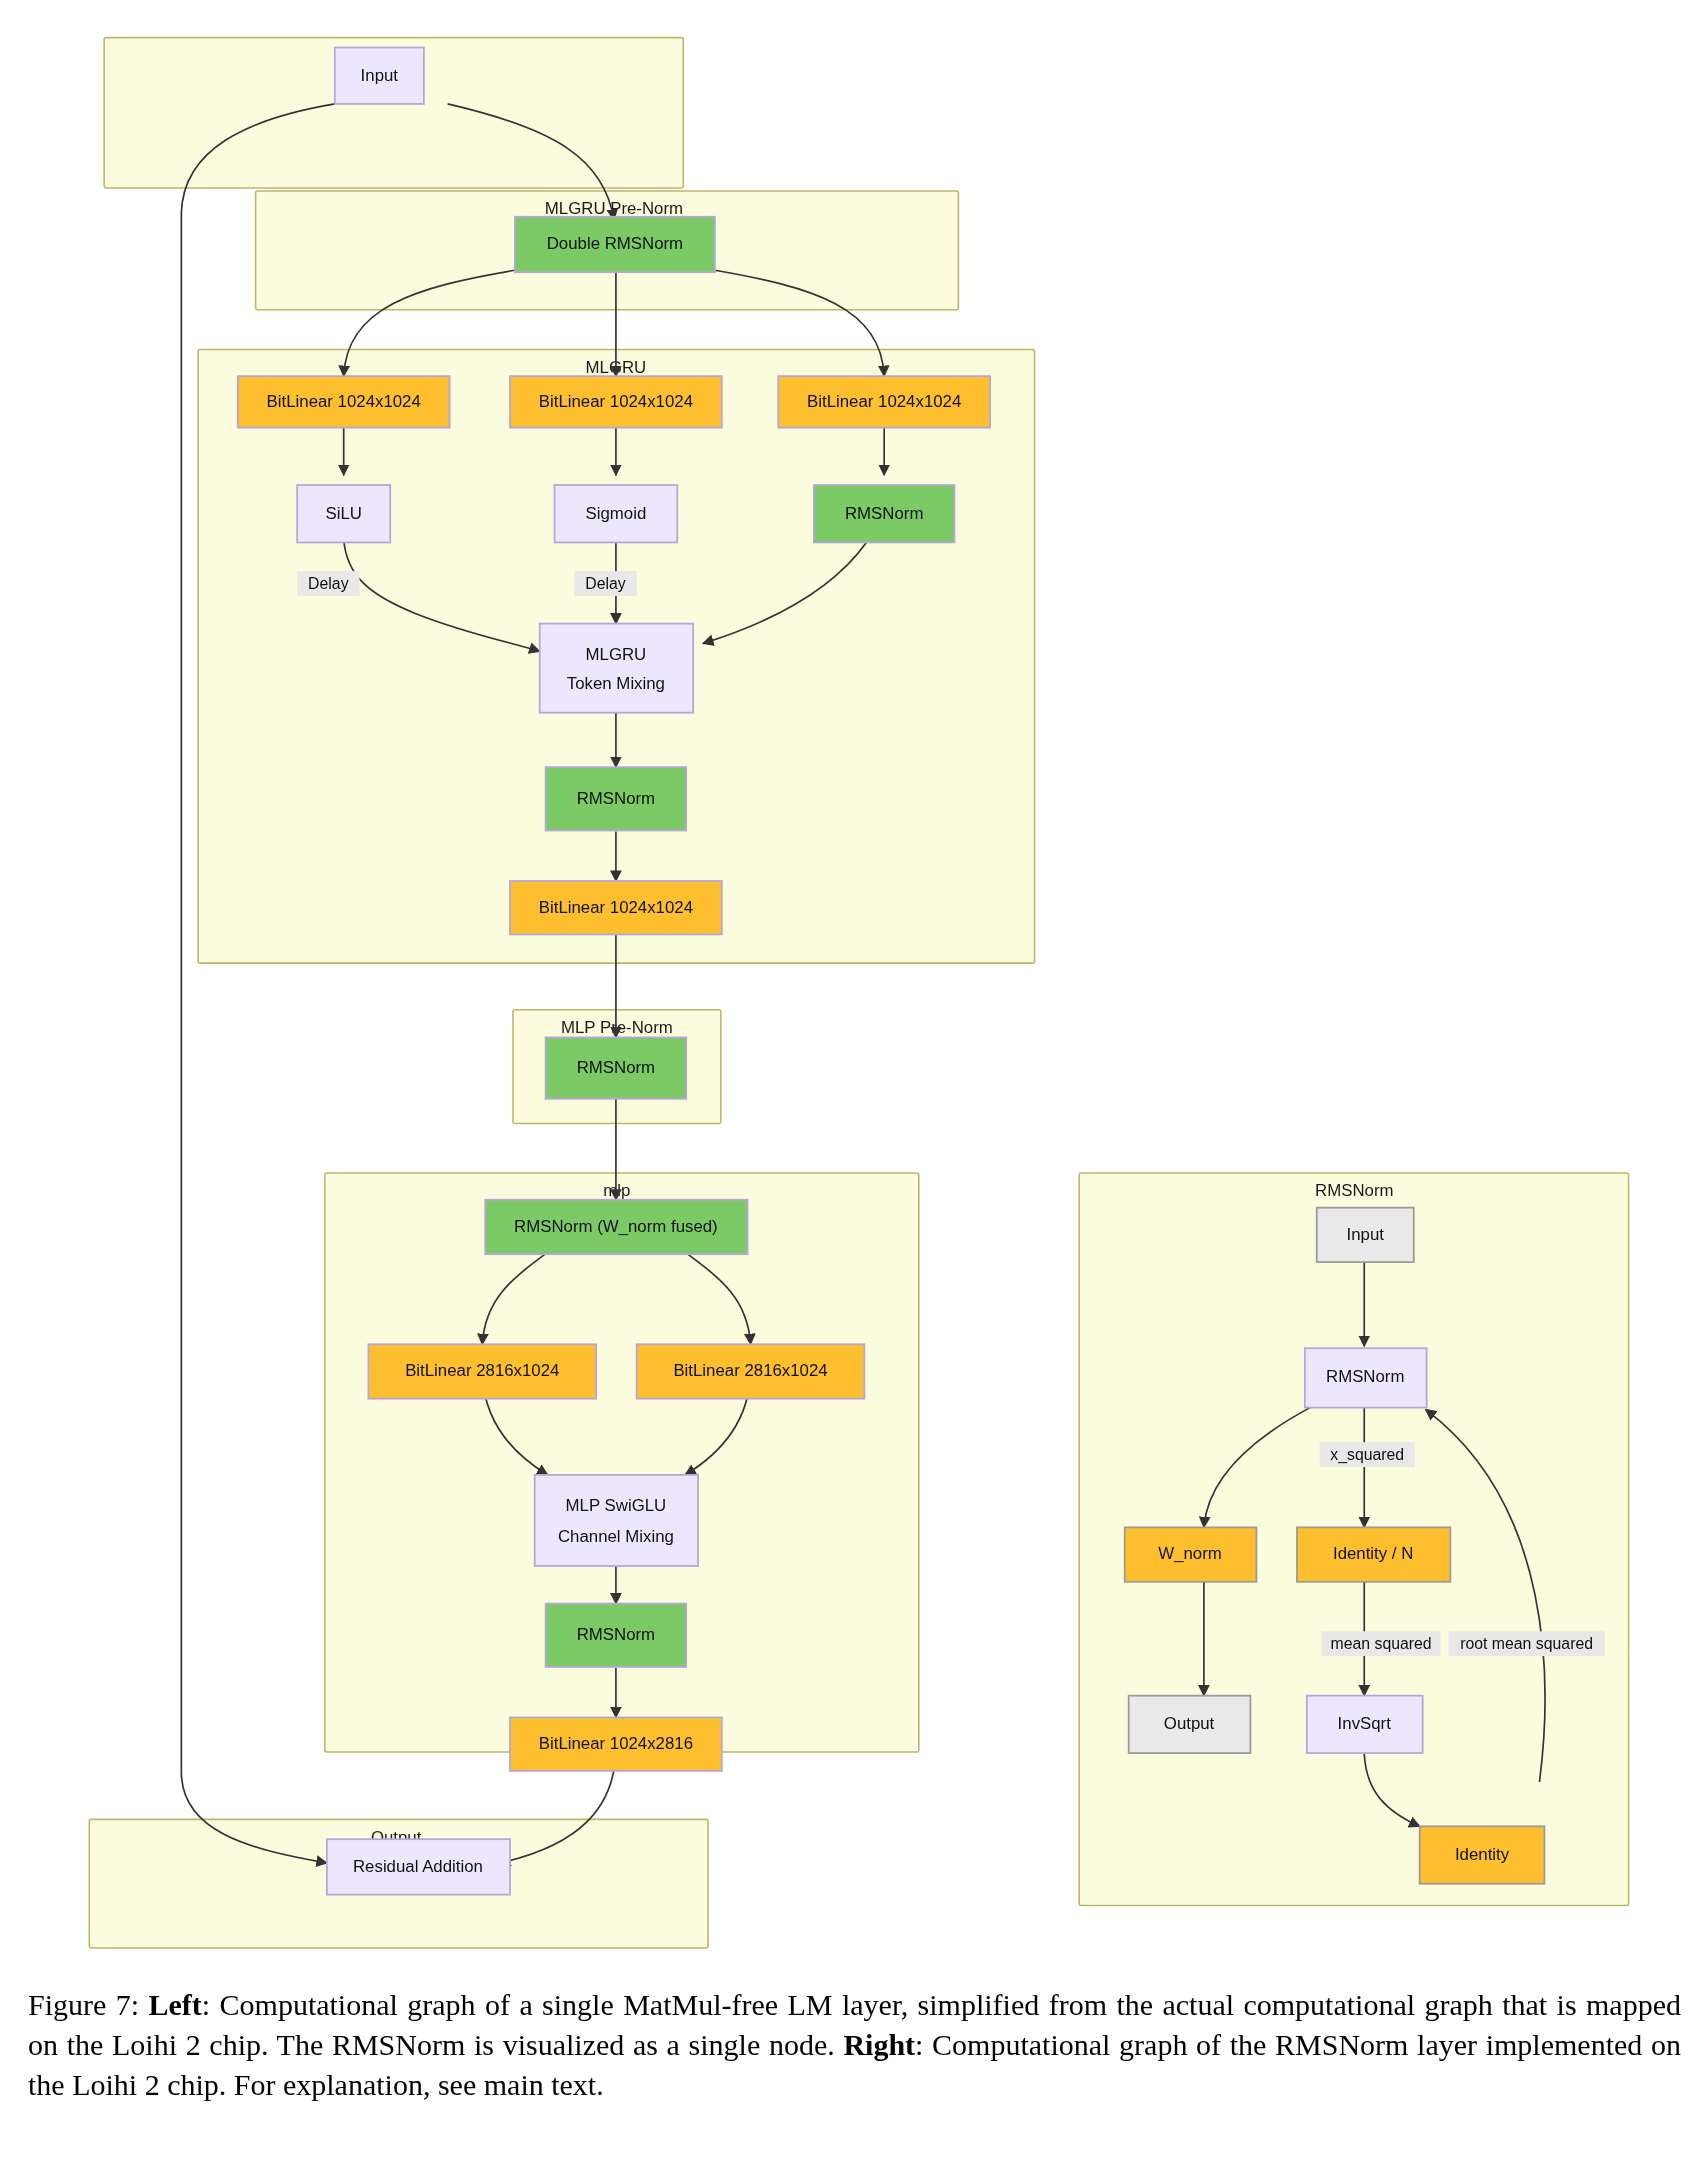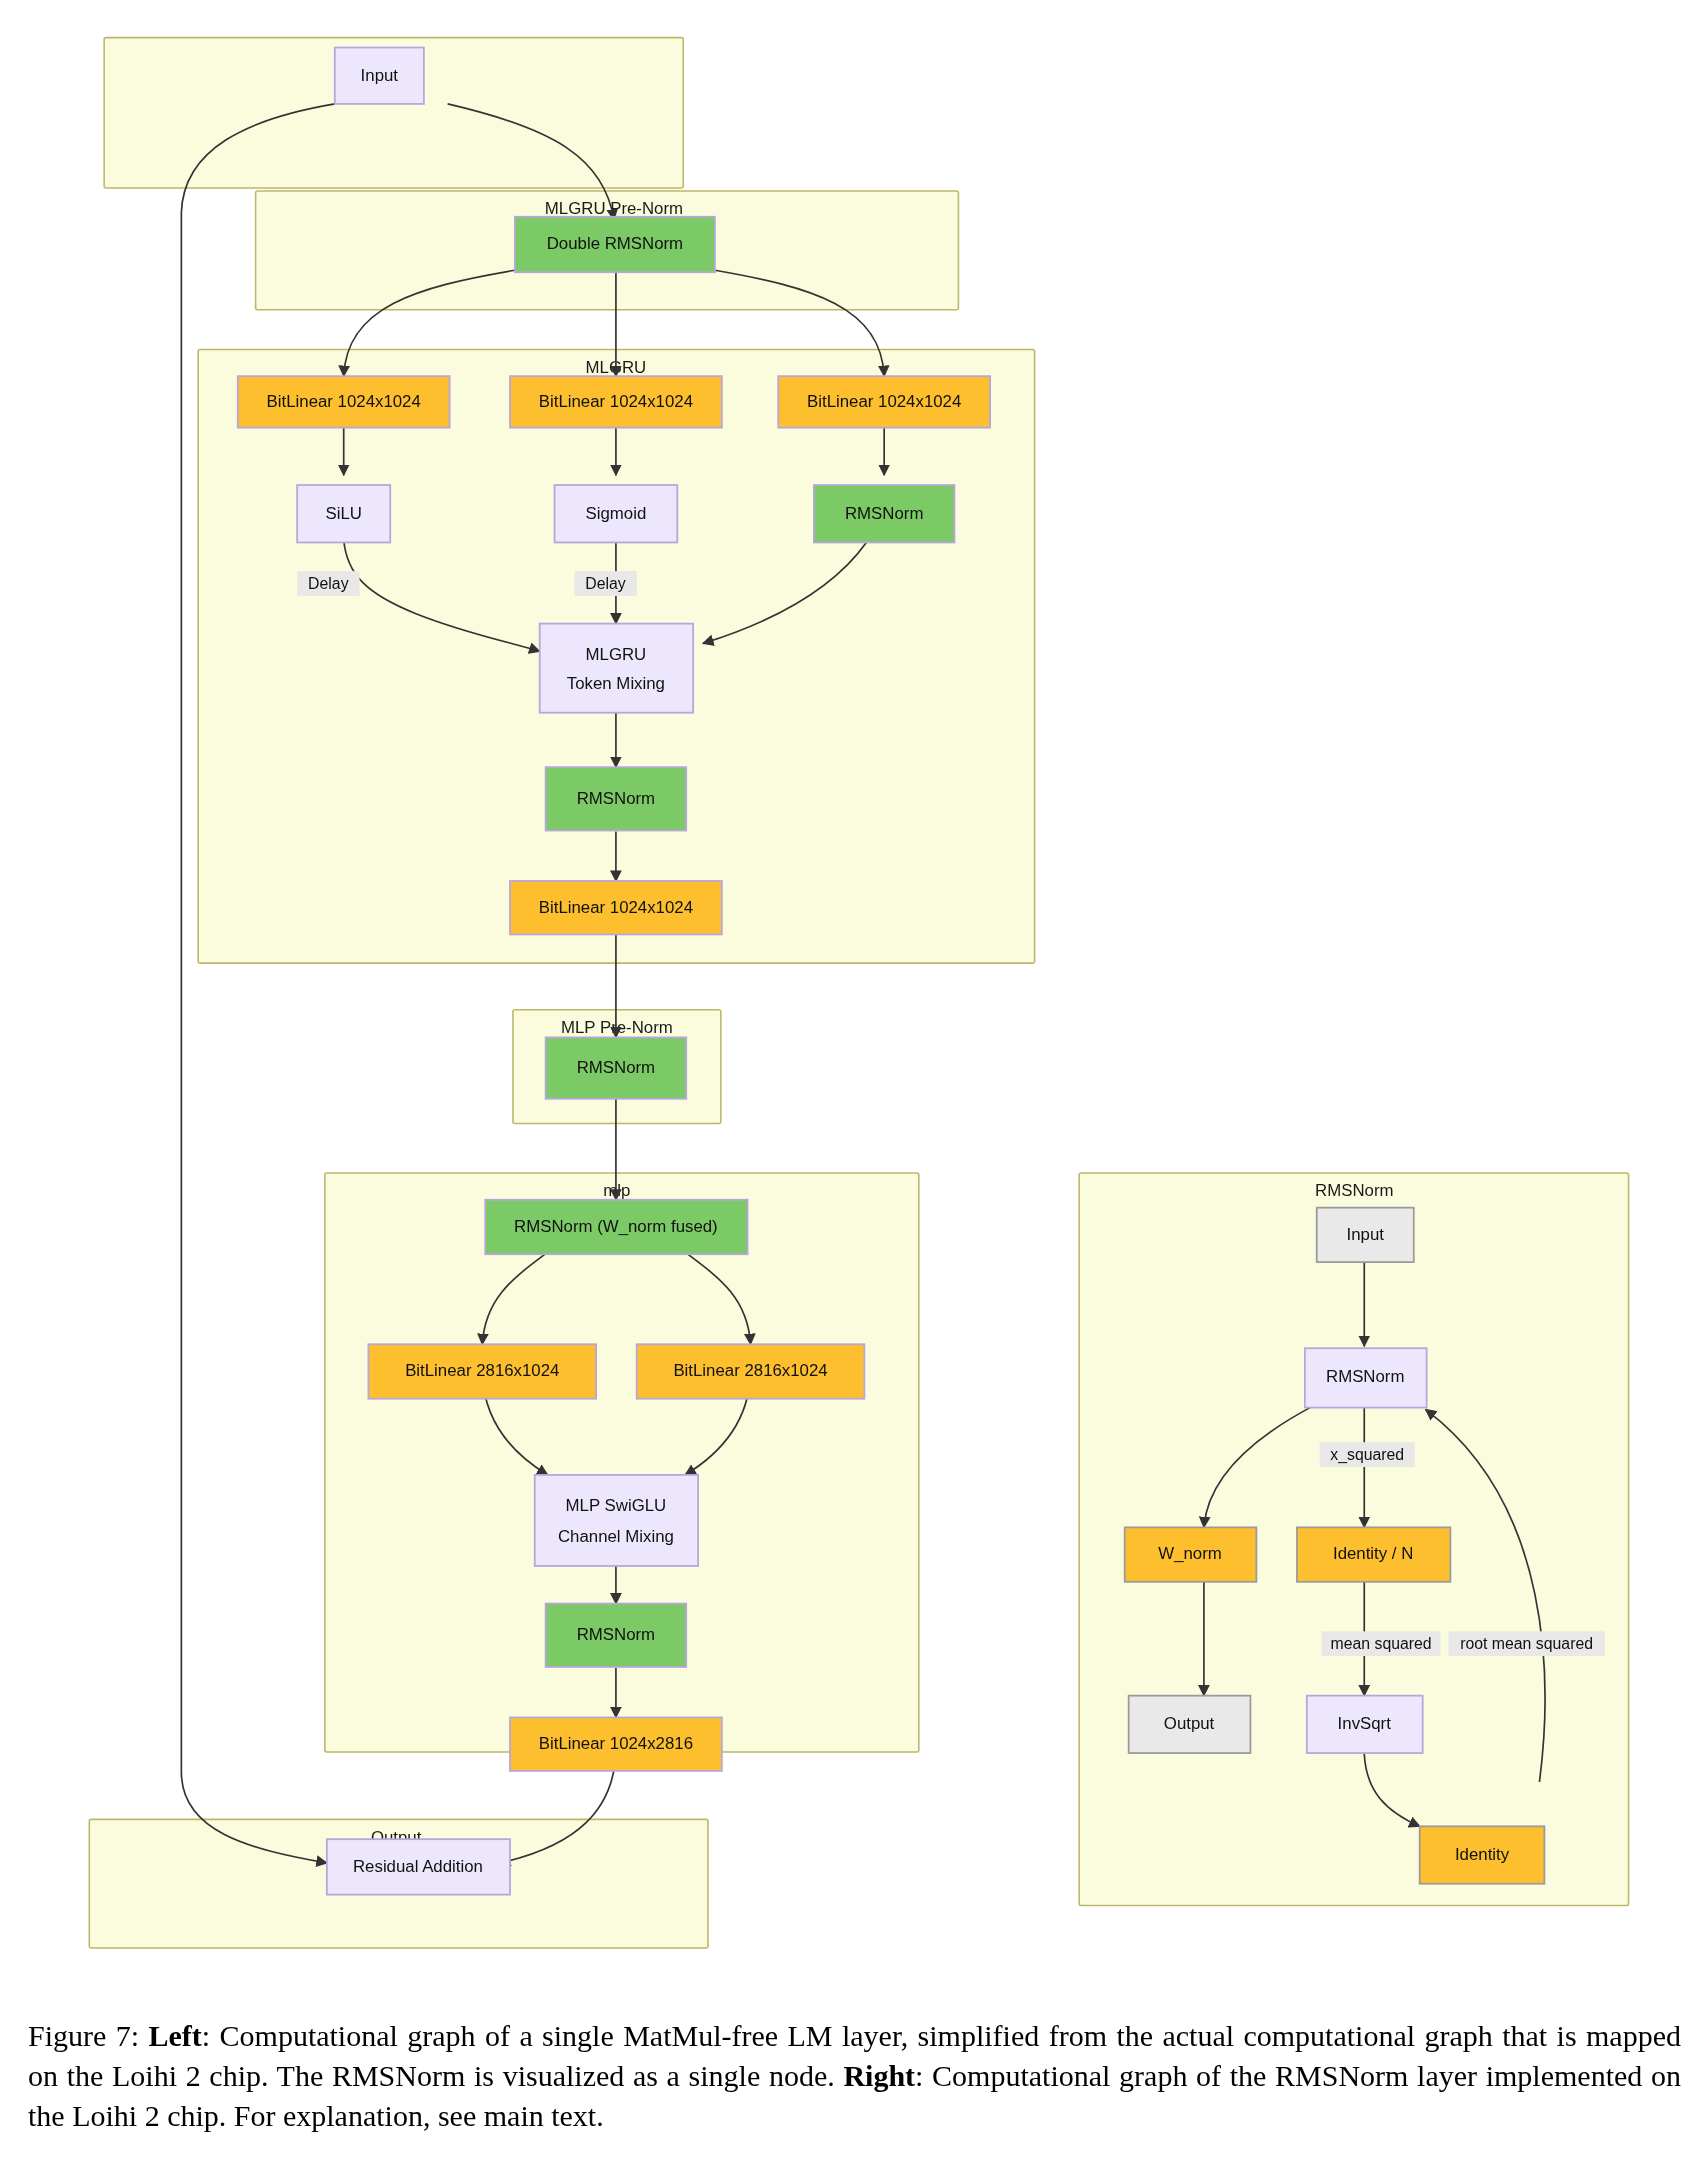--- a/index.html
+++ b/index.html
@@ -71,21 +71,20 @@
     position: absolute;
     left: 28px;
     top: 1985px;
     width: 1653px;
     font-family: "Liberation Serif", serif;
     font-size: 30px;
     line-height: 1.33;
     color: #000000;
     text-align: justify;
     text-justify: inter-word;
-    margin-top: 31px;
   }
   #caption b { font-weight: bold; }
 </style>
 </head>
 <body>
 
 <div id="diagram-root">
 <svg class="graph" viewBox="0 0 1721 1975" xmlns="http://www.w3.org/2000/svg">
   <defs>
     <marker id="arrow" viewBox="0 0 10 10" refX="9" refY="5" markerWidth="7" markerHeight="7" orient="auto-start-reverse">

